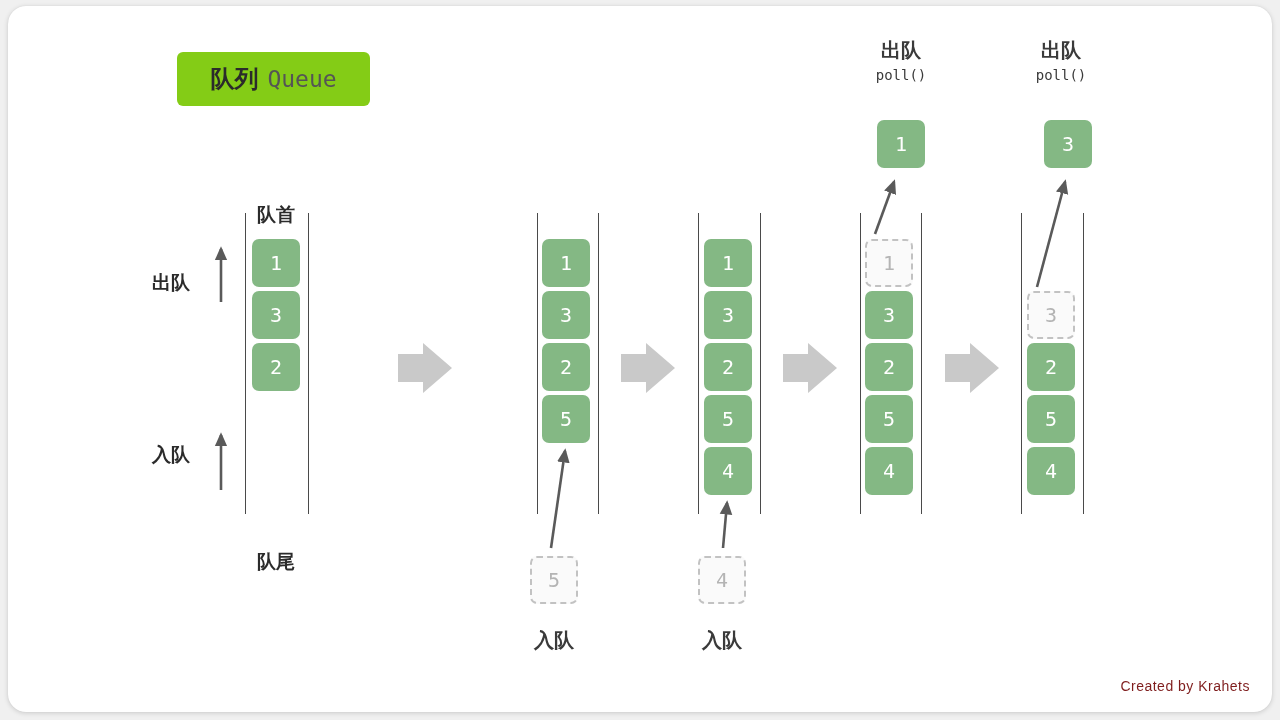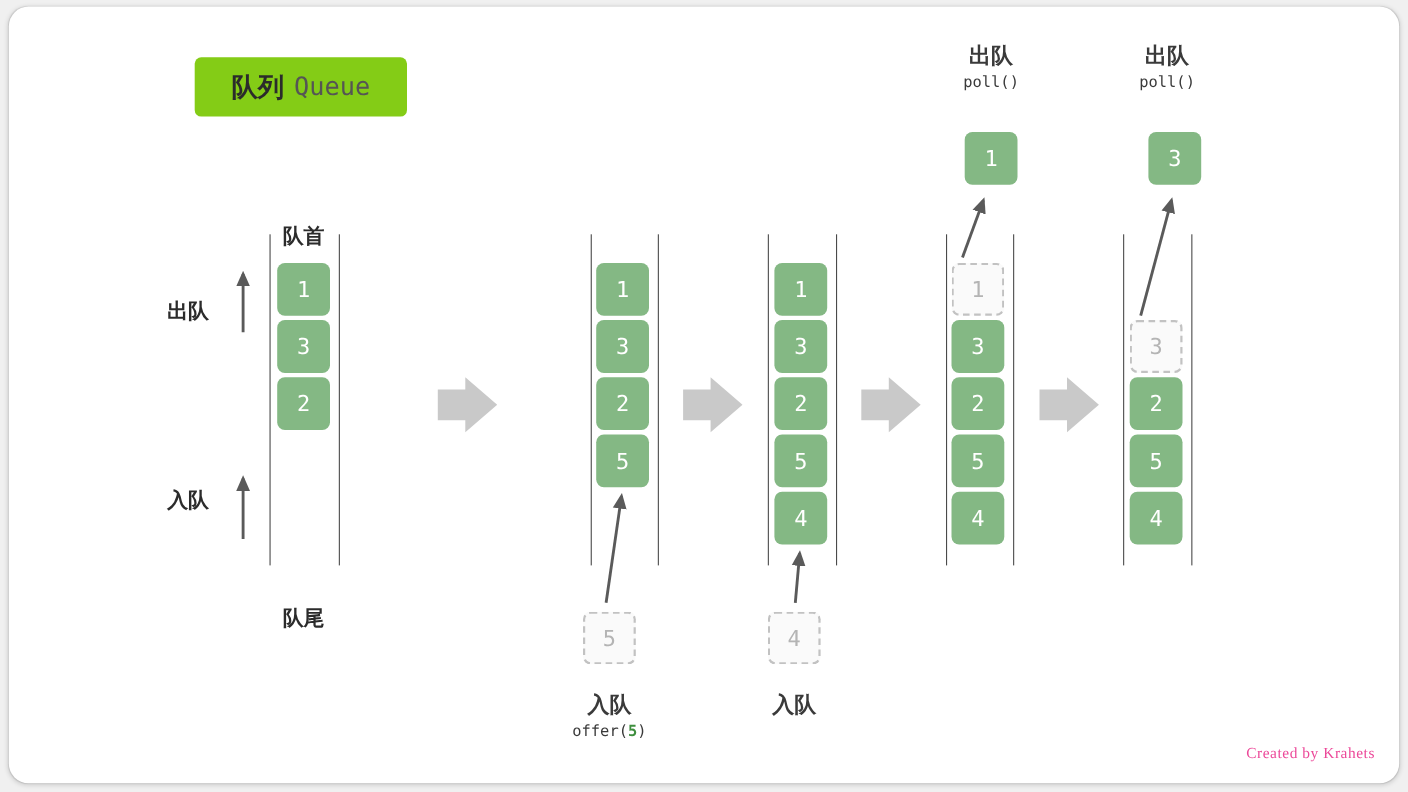--- a/index.html
+++ b/index.html
@@ -76,22 +76,22 @@
     background: #fafafa; color: #b4b4b4;
     border: 2px dashed #c2c2c2;
   }
 
   
   #overlay { left: 0; top: 0; width: 1264px; height: 706px; pointer-events: none; }
 
   
   #watermark {
     right: 22px; bottom: 18px;
-    font-size: 14px; color: #ec4899; letter-spacing: .5px;
-    font-family: Liberation Serif, serif;
+    font-size: 14px; color: #7f1d1d; letter-spacing: .5px;
+    font-family: Liberation Sans, sans-serif;
   }
 </style>
 </head>
 <body>
 
 <div id="canvas">
 
   <div class="abs" id="title-badge">
     <span class="cn">队列</span>
     <span class="en">Queue</span>
@@ -114,21 +114,20 @@
   <div>
     <div class="abs rail" style="left:529px; top:207px; height:301px;"></div>
     <div class="abs rail" style="left:590px; top:207px; height:301px;"></div>
     <div class="abs cell filled" style="left:534px; top:233px;">1</div>
     <div class="abs cell filled" style="left:534px; top:285px;">3</div>
     <div class="abs cell filled" style="left:534px; top:337px;">2</div>
     <div class="abs cell filled" style="left:534px; top:389px;">5</div>
     <div class="abs cell ghost" style="left:522px; top:550px;">5</div>
     <div class="abs op-label" style="left:446px; top:620px; width:200px;">
       <span class="cn">入队</span>
-      <span class="code"><span>offer(</span><span class="arg">5</span><span>)</span></span>
     </div>
   </div>
 
   <div>
     <div class="abs rail" style="left:690px; top:207px; height:301px;"></div>
     <div class="abs rail" style="left:752px; top:207px; height:301px;"></div>
     <div class="abs cell filled" style="left:696px; top:233px;">1</div>
     <div class="abs cell filled" style="left:696px; top:285px;">3</div>
     <div class="abs cell filled" style="left:696px; top:337px;">2</div>
     <div class="abs cell filled" style="left:696px; top:389px;">5</div>

